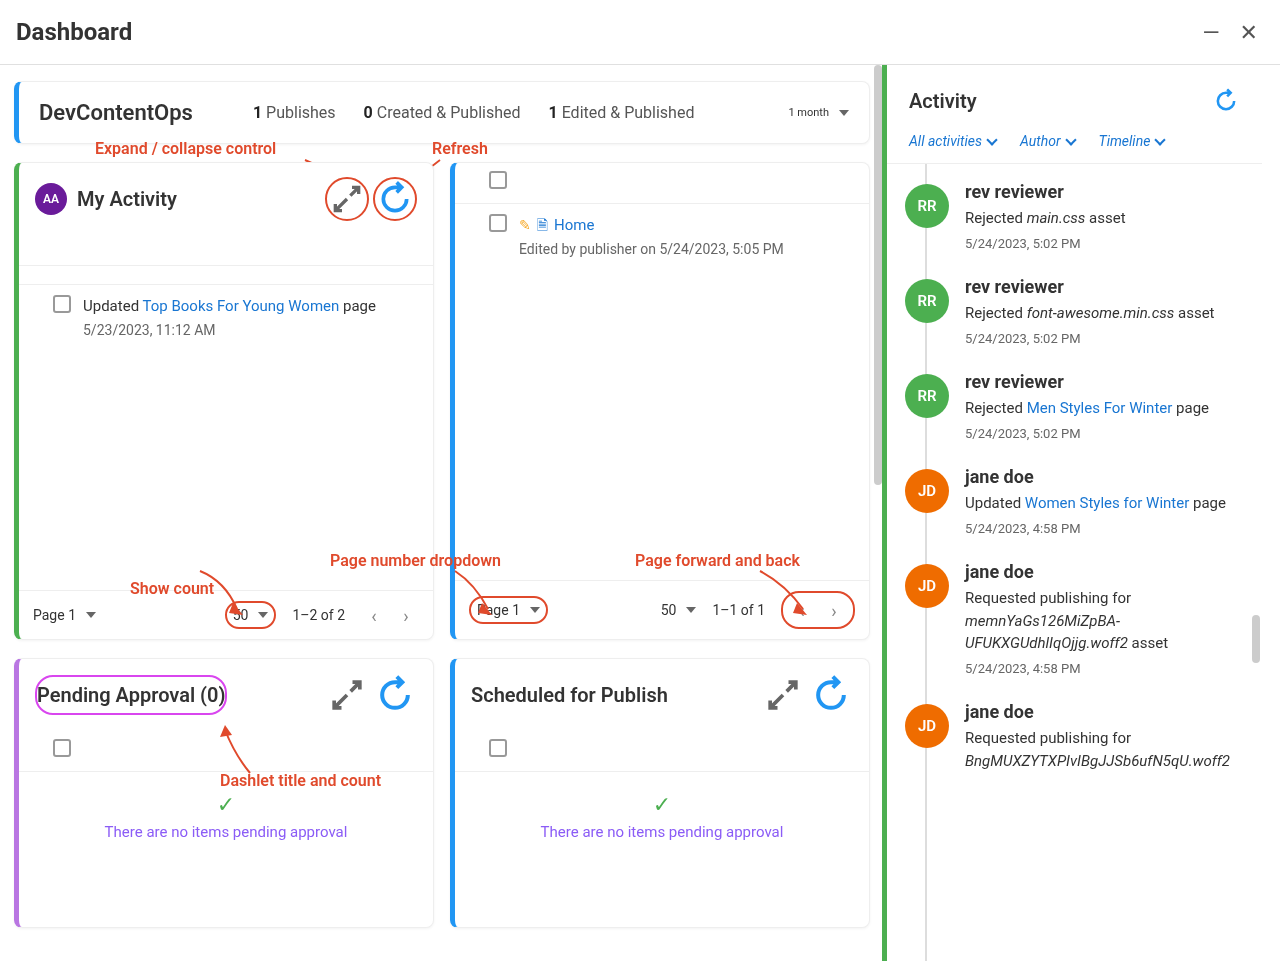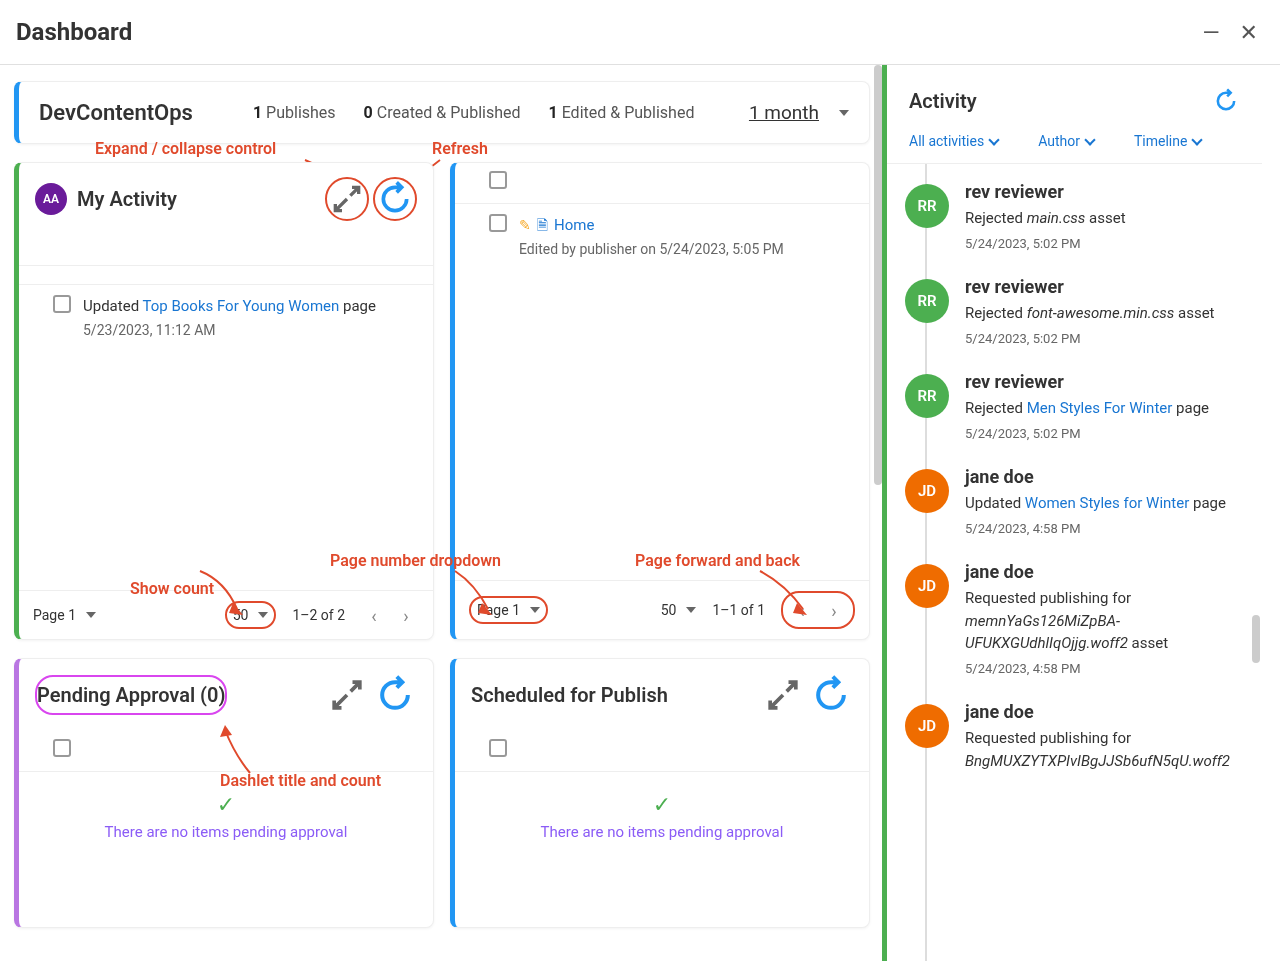--- a/index.html
+++ b/index.html
@@ -80,25 +80,24 @@
     flex: 1;
   }
   .stat {
     font-size: 16px;
     color: #555;
   }
   .stat b { color: #222; font-weight: 700; }
   .range-select {
     display: flex;
     align-items: center;
-    gap: 16px;
-    font-size: 19px;
+    gap: 6px;
+    font-size: 11px;
     color: #333;
     cursor: pointer;
-    text-decoration: underline;
   }
   .triangle-down {
     display: inline-block;
     width: 0; height: 0;
     border-left: 5px solid transparent;
     border-right: 5px solid transparent;
     border-top: 6px solid #666;
     margin-left: 4px;
   }
   
@@ -274,23 +273,24 @@
     align-items: center;
     justify-content: space-between;
     padding: 22px 22px 14px;
   }
   .activity-title {
     font-size: 20px;
     font-weight: 600;
   }
   .activity-filters {
     display: flex;
-    gap: 40px;
+    gap: 24px;
     padding: 4px 22px 14px;
     border-bottom: 1px solid #eee;
+    font-style: italic;
   }
   .filter-chip {
     color: #1976d2;
     font-size: 14px;
     cursor: pointer;
     display: flex;
     align-items: center;
     gap: 6px;
   }
   .chev-down {

